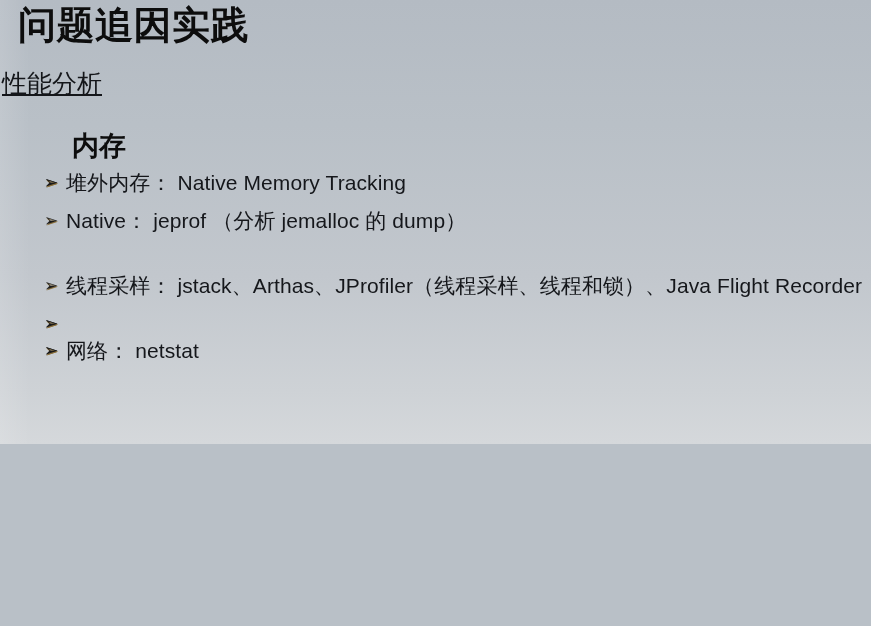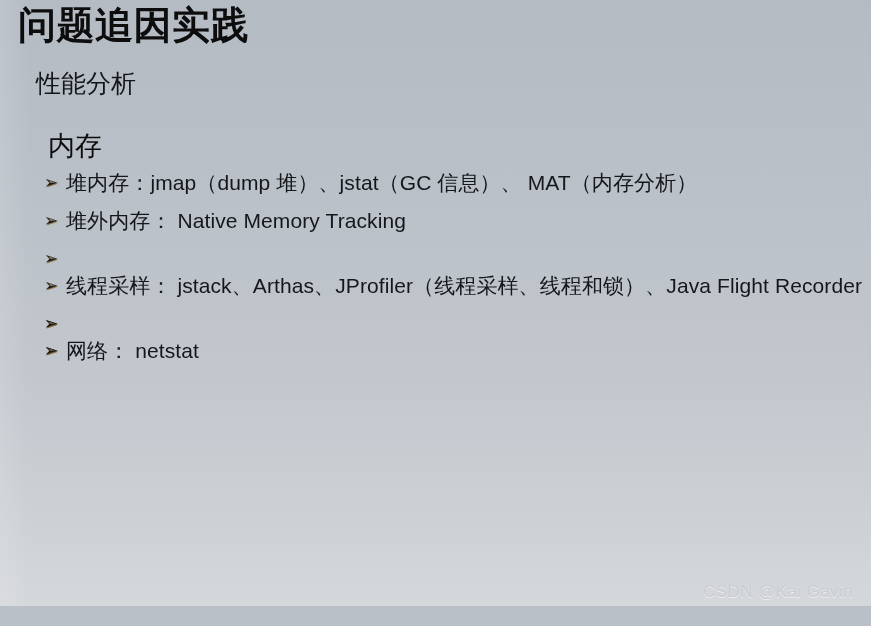--- a/index.html
+++ b/index.html
@@ -9,21 +9,21 @@
   body {
     width: 871px;
     height: 626px;
     overflow: hidden;
     font-family: "Liberation Sans", "DejaVu Sans", sans-serif;
     background: #b9c0c7;
   }
   #slide {
     position: relative;
     width: 871px;
-    height: 606px;
+    height: 444px;
     box-sizing: border-box;
     background: linear-gradient(to bottom, #b4bbc3 0%, #b9c0c7 28%, #c2c7cd 62%, #ced2d6 88%, #d5d8db 100%);
     overflow: hidden;
   }
   #slide::before {
     
     content: "";
     position: absolute;
     left: 0; top: 0; bottom: 0;
     width: 30px;
@@ -37,47 +37,48 @@
     top: 2px;
     font-size: 38px;
     font-weight: bold;
     color: #0d0d0d;
     letter-spacing: 0.5px;
     line-height: 1.25;
     white-space: nowrap;
   }
   .subtitle {
     position: absolute;
-    left: 36px;
+    left: 2px;
     top: 68px;
     font-size: 25px;
     font-weight: normal;
     color: #14161a;
     line-height: 1.2;
     white-space: nowrap;
+    text-decoration: underline;
   }
 
   .body-area {
     position: absolute;
     left: 0;
     top: 128px;
     width: 871px;
   }
 
   .section {
     margin: 0;
   }
   .section-gap {
     height: 27px;
   }
   .section-heading {
     font-size: 27px;
-    font-weight: normal;
+    font-weight: bold;
     color: #0d0d0d;
-    padding-left: 48px;
+    padding-left: 72px;
     line-height: 1.35;
     white-space: nowrap;
   }
   .bullets {
     list-style: none;
     margin: 0;
     padding: 0;
   }
   .bullet {
     position: relative;
@@ -121,28 +122,28 @@
   <div class="title">问题追因实践</div>
   <div class="subtitle">性能分析</div>
 
   <div class="body-area">
 
     <div class="section">
       <div class="section-heading">内存</div>
       <ul class="bullets">
         <li class="bullet">
           <span class="arrow">➢</span>
-          <span class="txt">堆内存：jmap（dump 堆）、jstat（GC 信息）、 MAT（内存分析）</span>
         </li>
         <li class="bullet">
           <span class="arrow">➢</span>
           <span class="txt">堆外内存： Native Memory Tracking</span>
         </li>
         <li class="bullet">
           <span class="arrow">➢</span>
+          <span class="txt">Native： jeprof （分析 jemalloc 的 dump）</span>
         </li>
       </ul>
     </div>
 
     <div class="section-gap"></div>
 
     <div class="section">
       <ul class="bullets">
         <li class="bullet">
           <span class="arrow">➢</span>
@@ -166,15 +167,14 @@
         </li>
         <li class="bullet">
           <span class="arrow">➢</span>
           <span class="txt">网络： netstat</span>
         </li>
       </ul>
     </div>
 
   </div>
 
-  <div class="watermark">CSDN @Kai Gavin</div>
 
 </div>
 
 </body></html>

